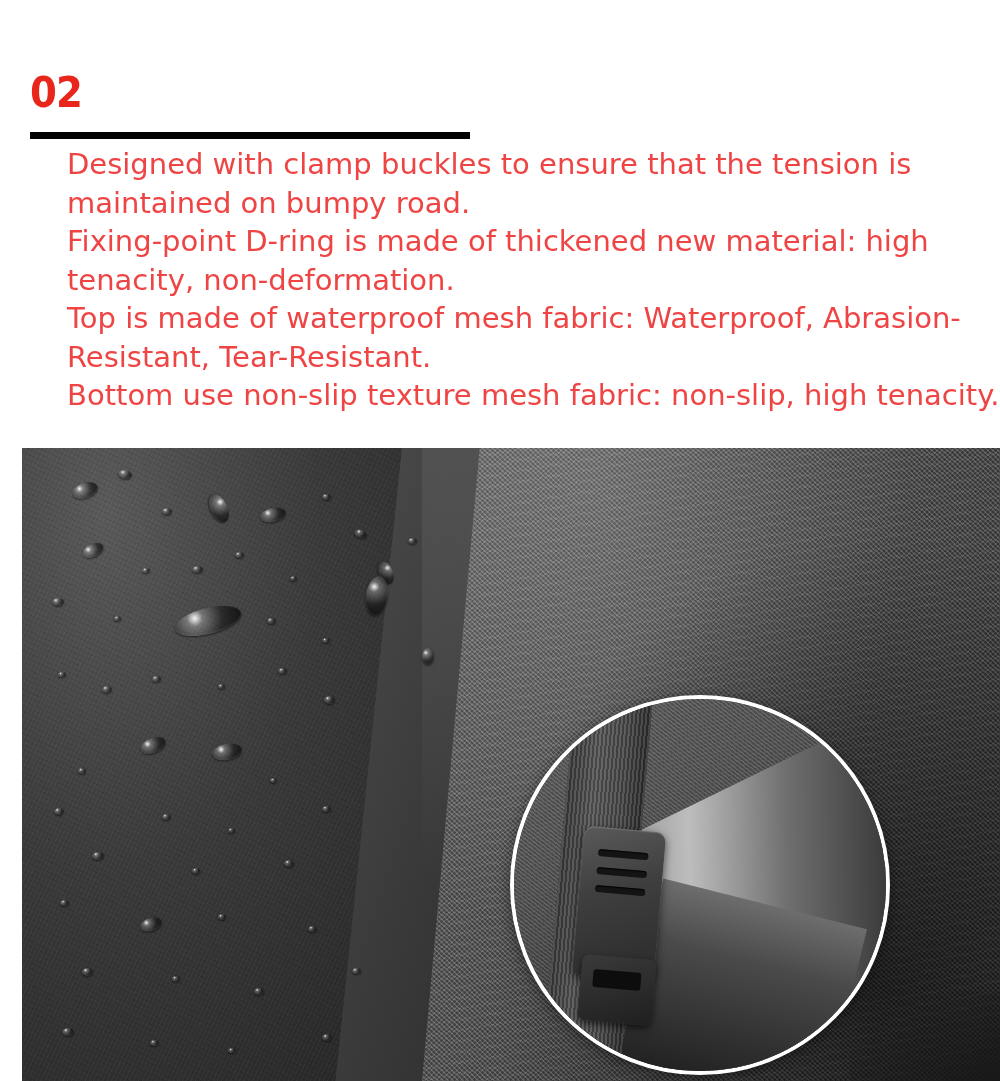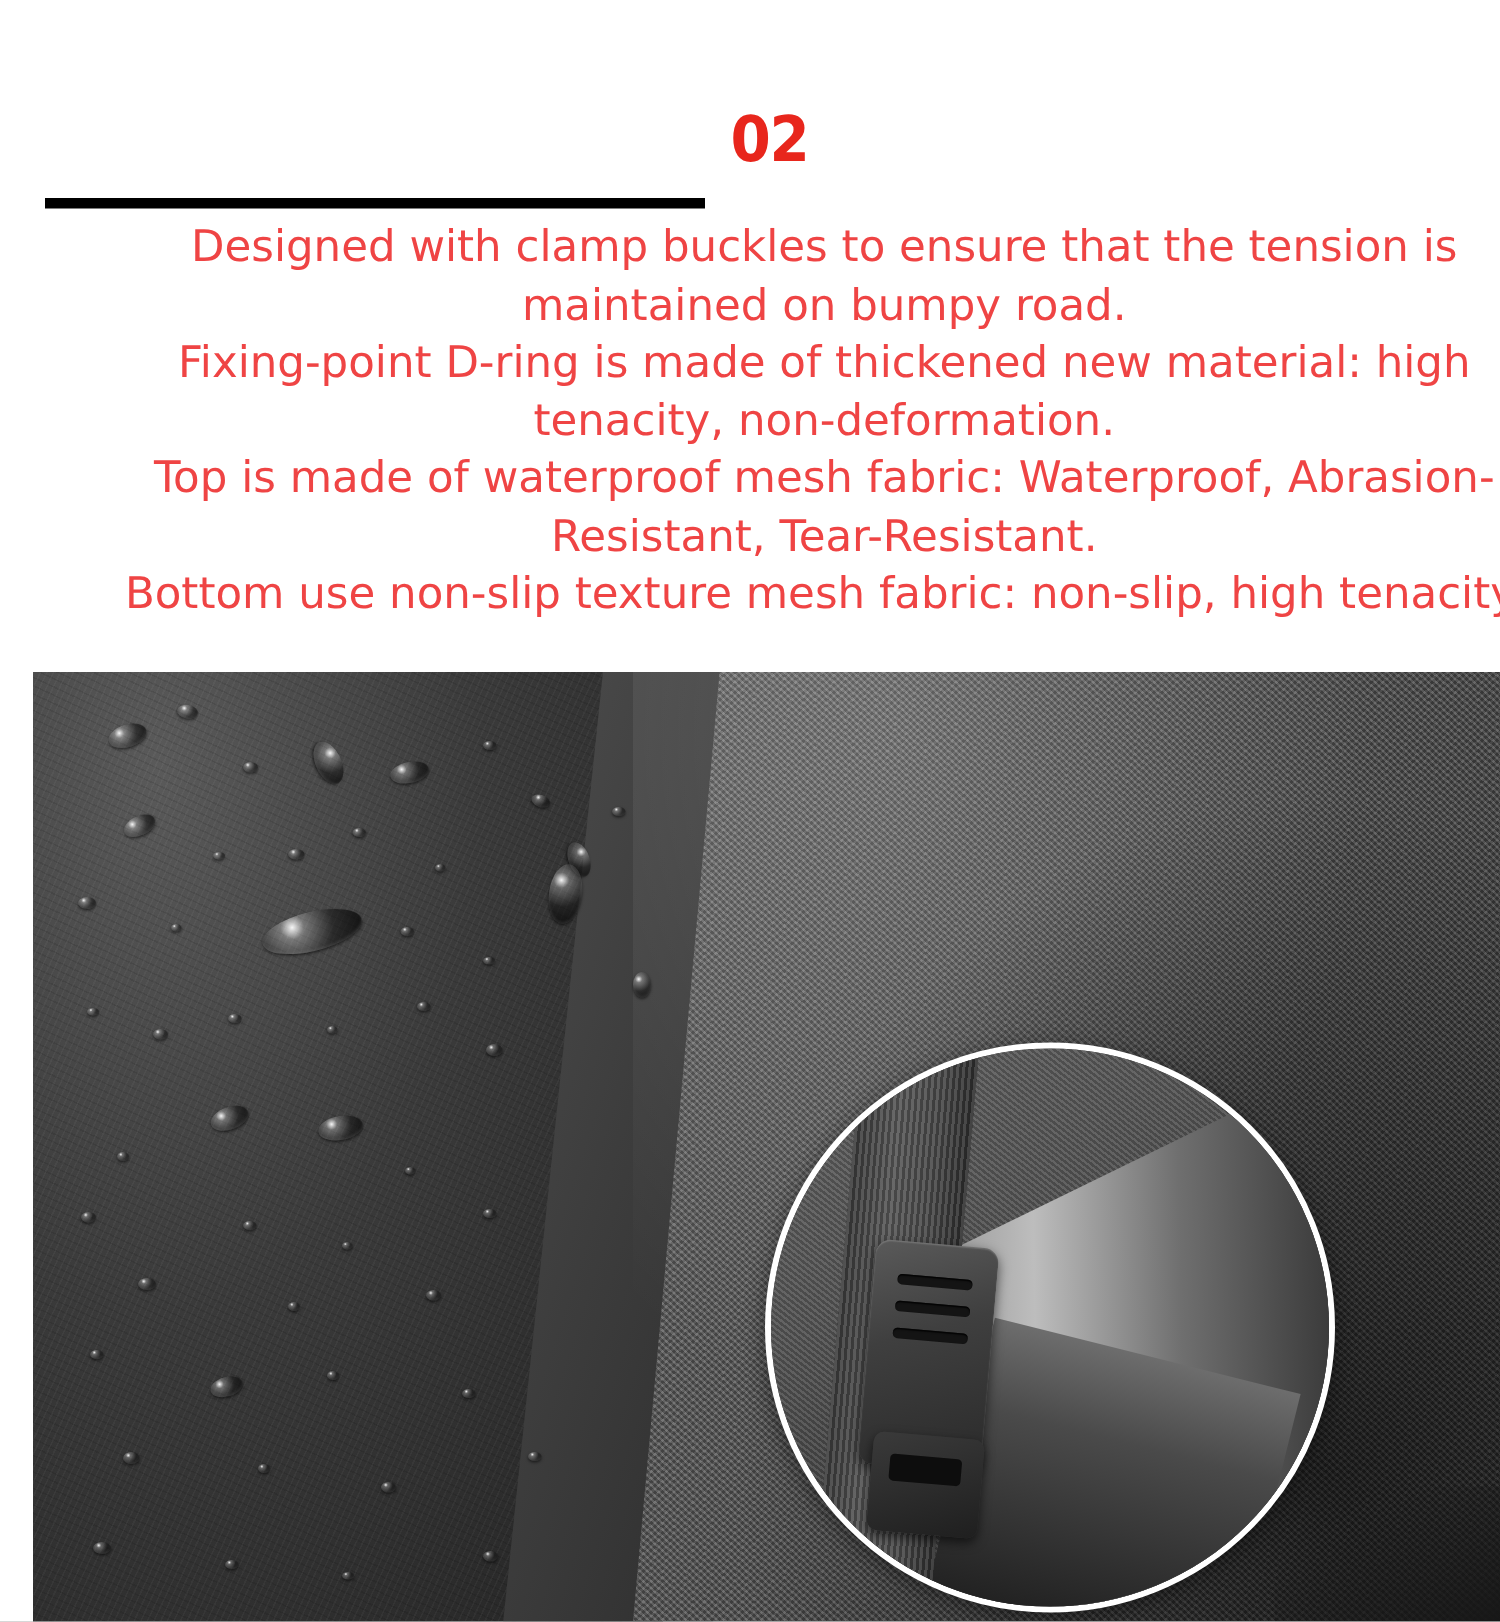--- a/index.html
+++ b/index.html
@@ -16,21 +16,20 @@
   .page {
     position: relative;
     width: 1000px;
     height: 1081px;
     background: #ffffff;
   }
 
   
   .header {
     padding: 72px 0 0 30px;
-    text-align: center;
   }
   .section-number {
     font-family: "DejaVu Sans", sans-serif;
     font-size: 42px;
     font-weight: bold;
     color: #e8261c;
     letter-spacing: -1px;
     line-height: 1;
     display: inline-block;
     transform: scaleX(0.92);

